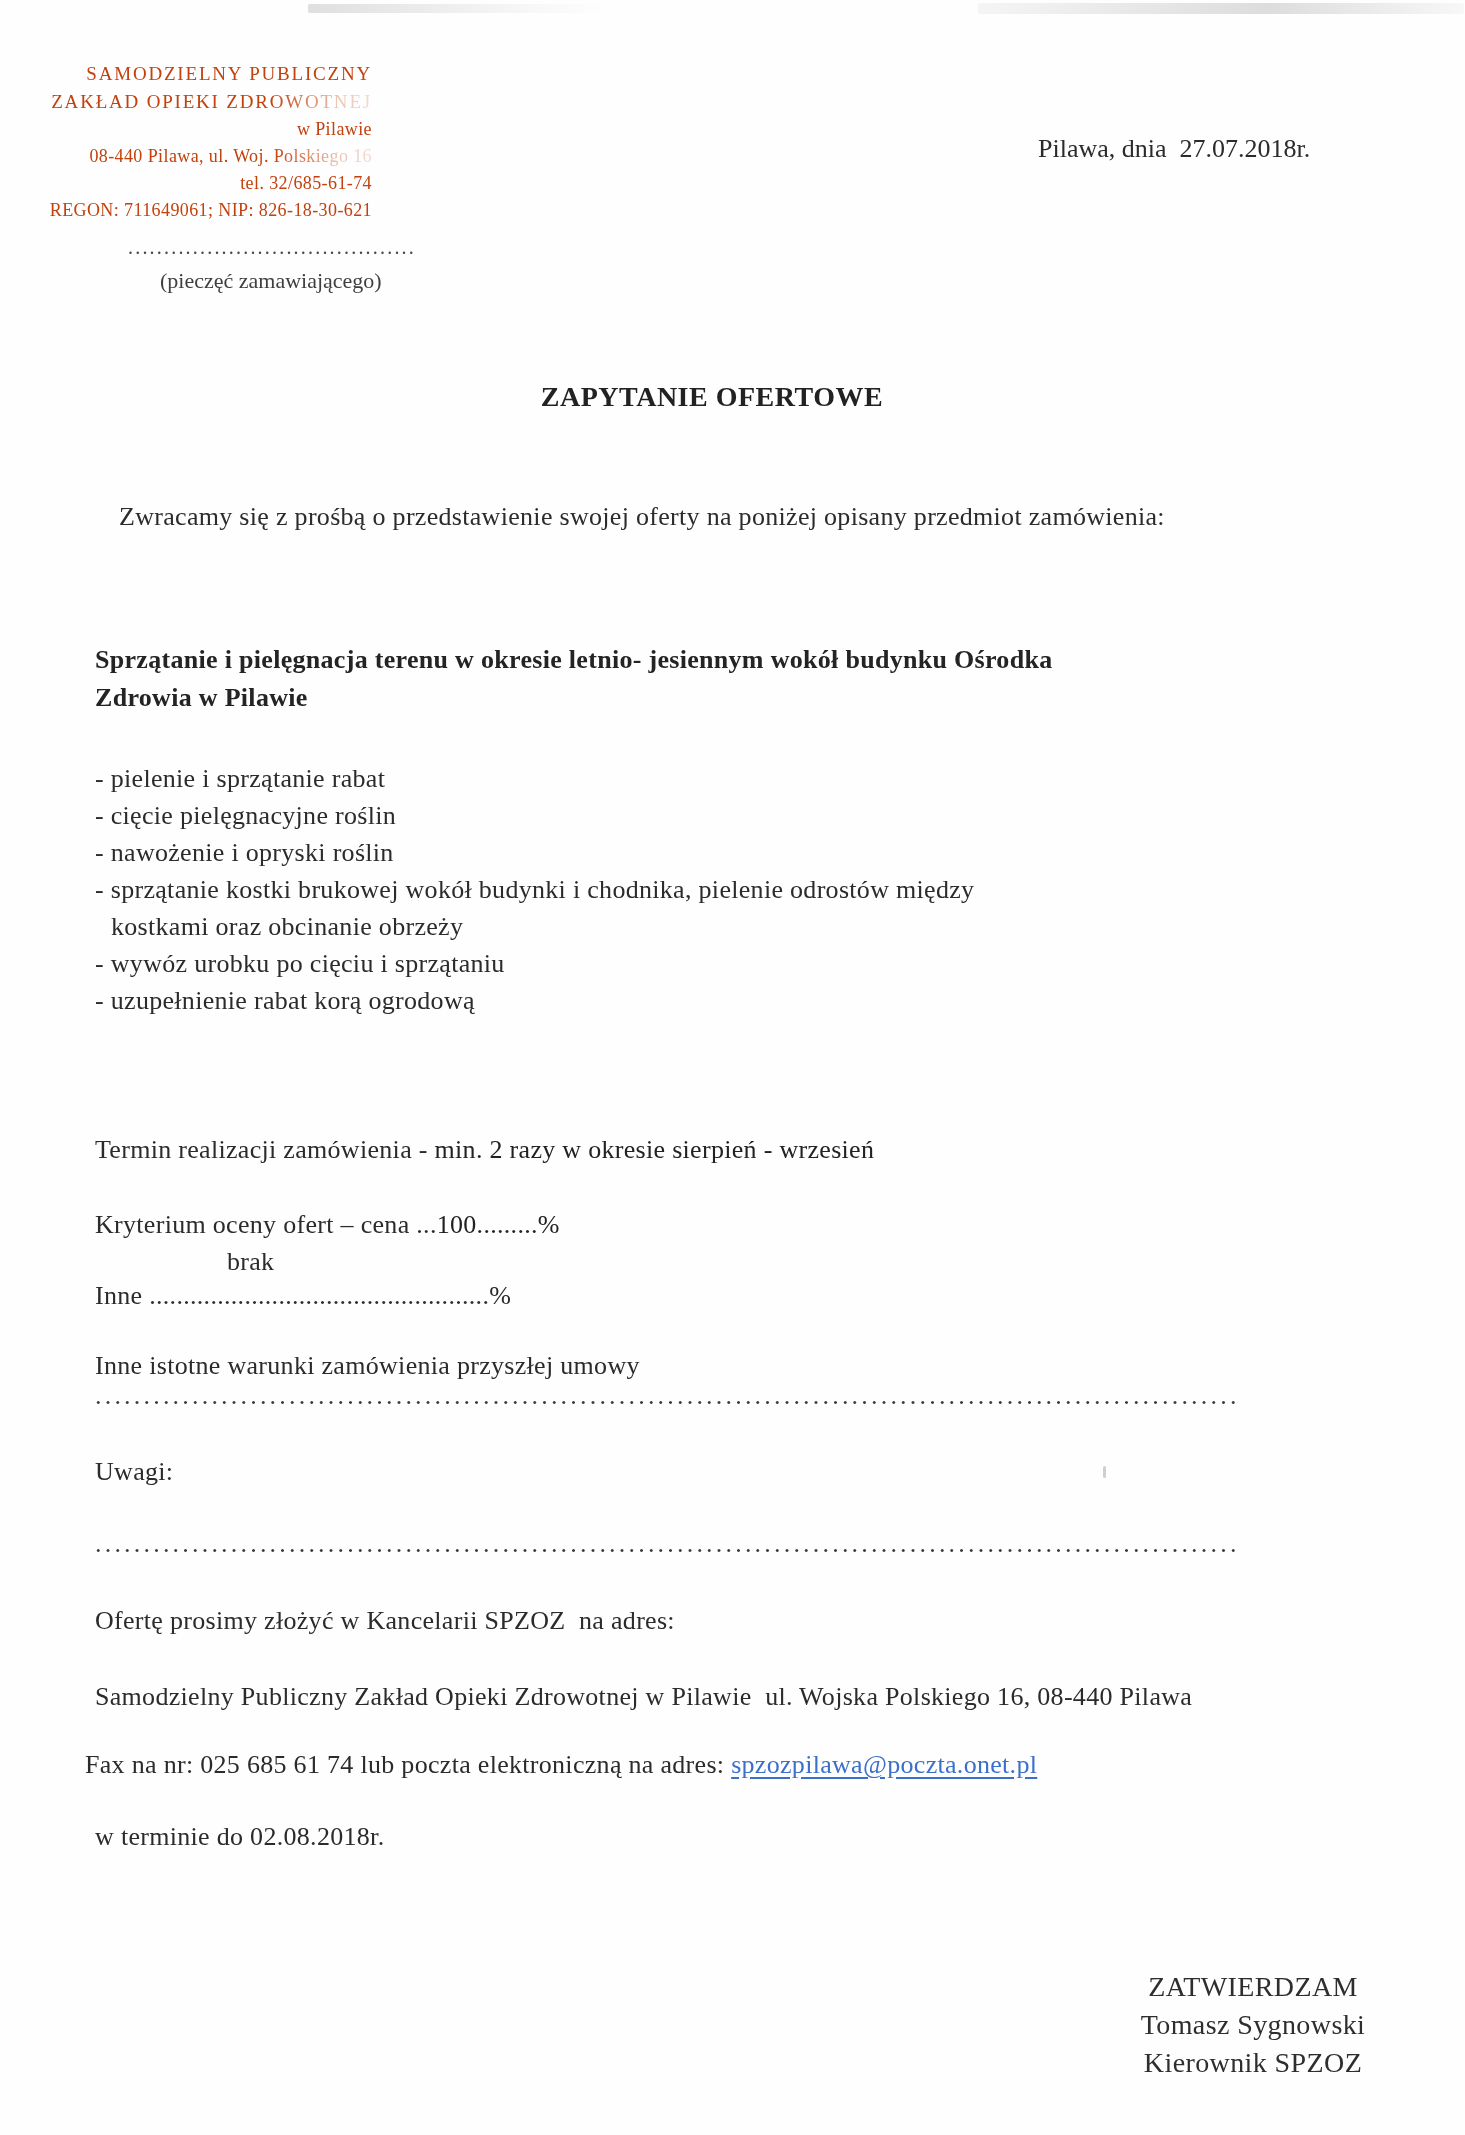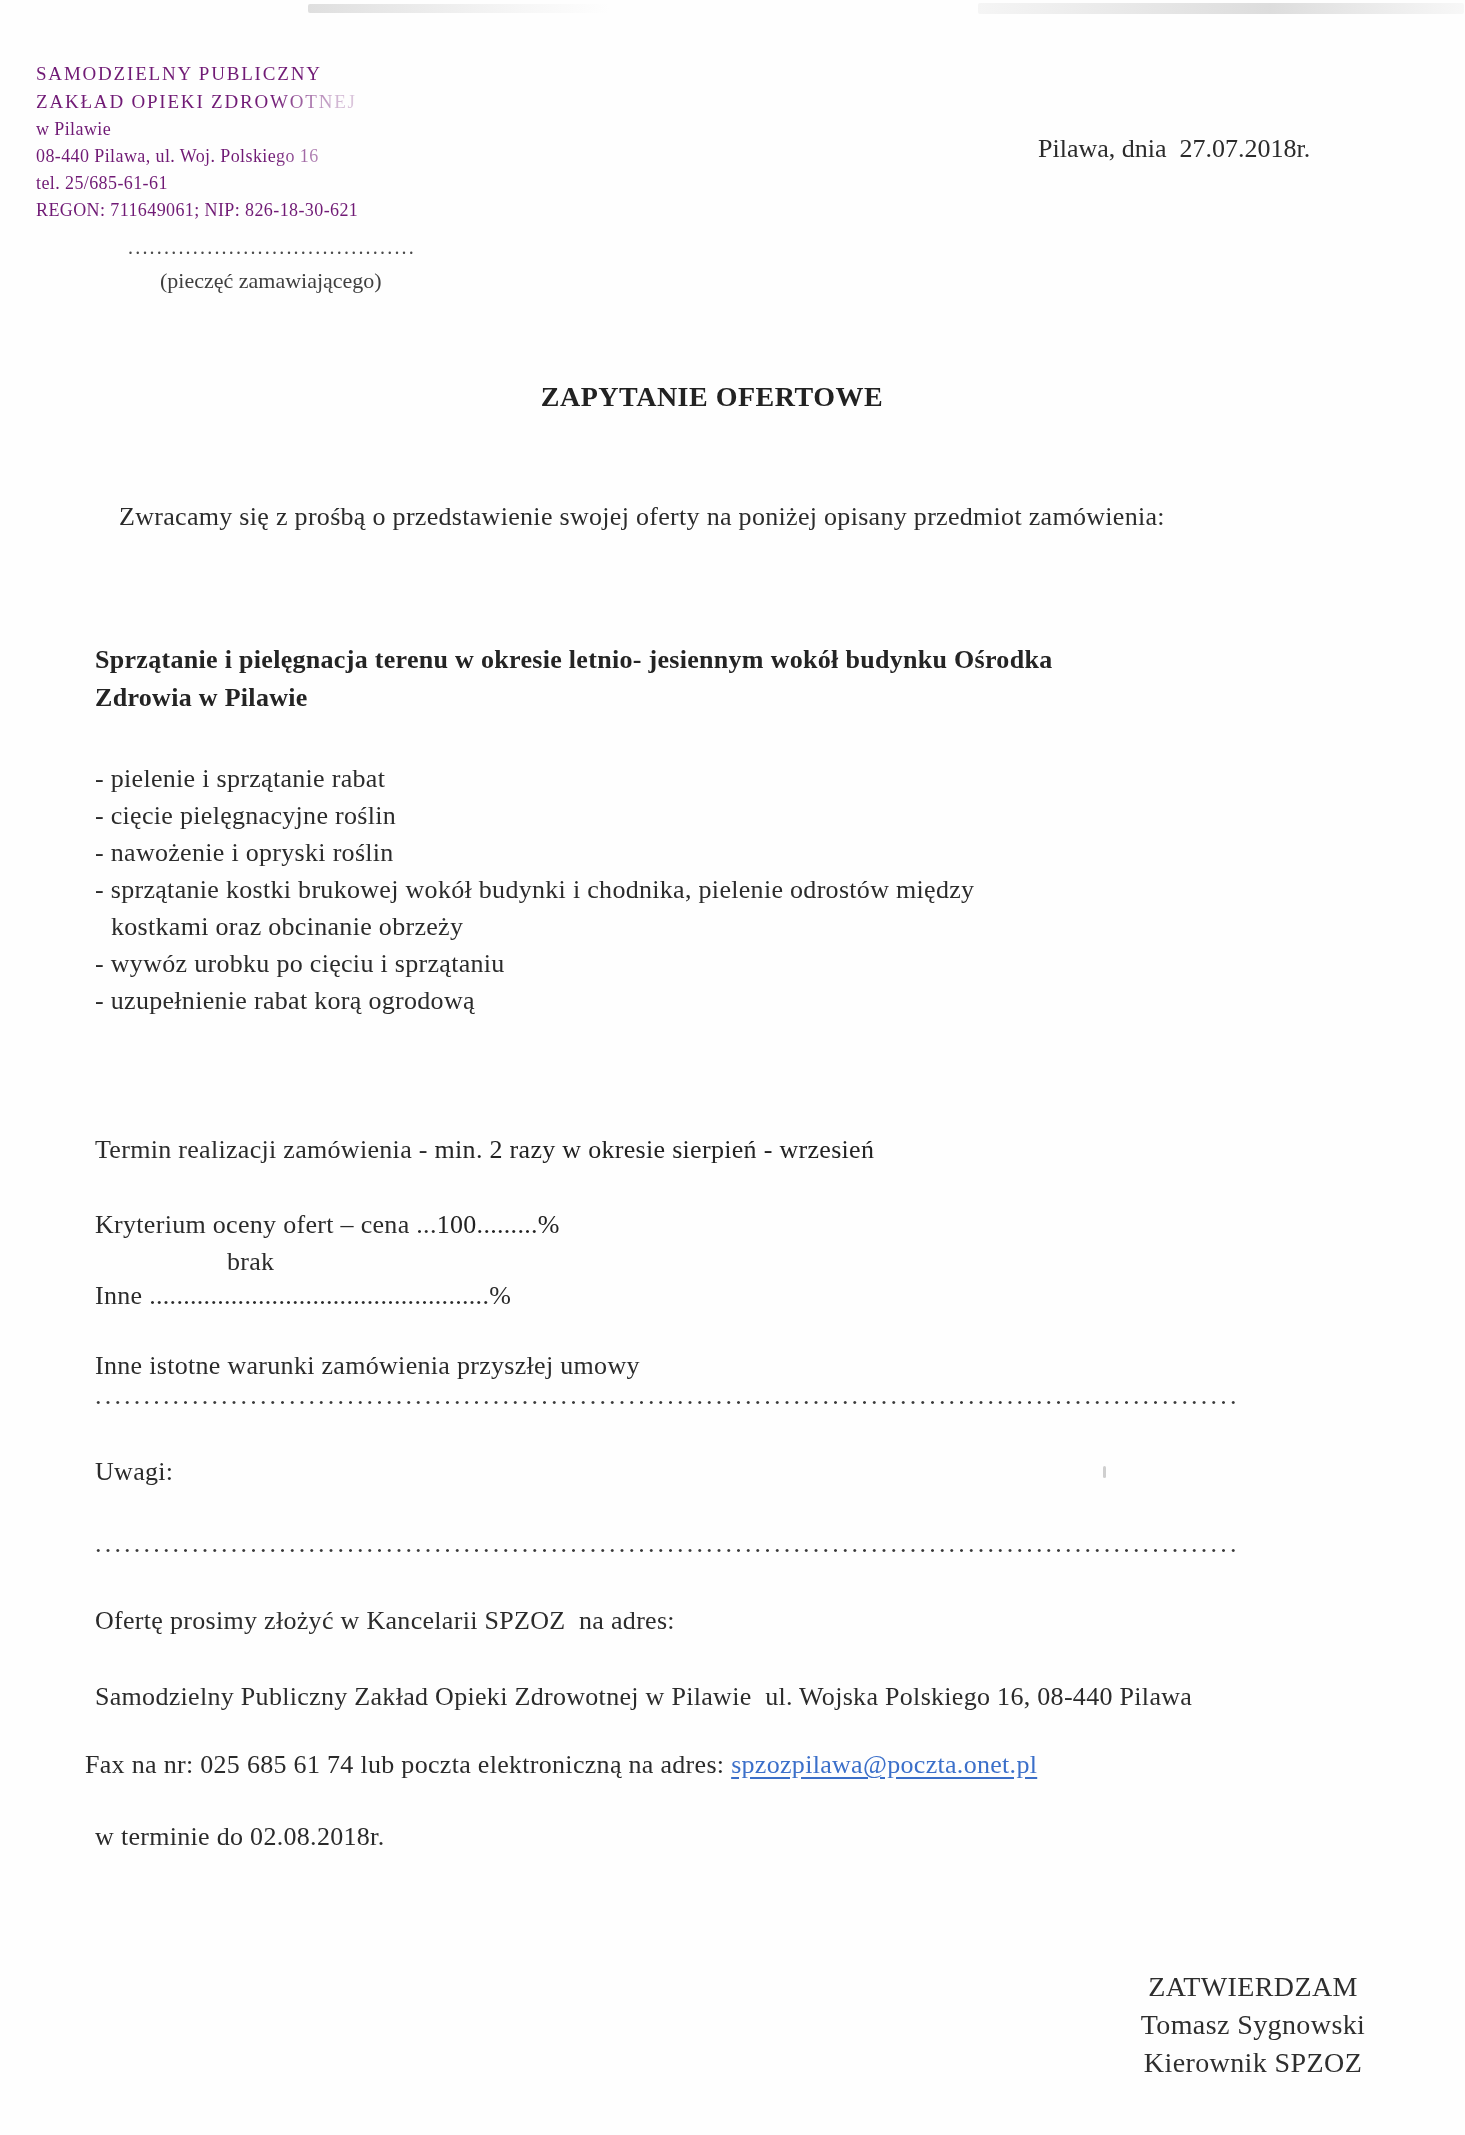--- a/index.html
+++ b/index.html
@@ -15,21 +15,21 @@
   .abs{position:absolute;white-space:nowrap;}
   .pre{white-space:pre;}
   
   .streak{position:absolute;border-radius:2px;}
   .streak-1{left:308px;top:4px;width:302px;height:9px;
     background:linear-gradient(90deg,rgba(165,165,165,.35),rgba(190,190,190,.12) 70%,rgba(200,200,200,0));}
   .streak-2{left:978px;top:3px;width:486px;height:11px;
     background:linear-gradient(90deg,rgba(190,190,190,.14),rgba(150,150,150,.32) 60%,rgba(190,190,190,.10));}
   .speck{left:1103px;top:1466px;width:3px;height:12px;background:rgba(150,150,150,.45);}
   
-  .stamp{left:36px;top:60px;width:336px;text-align:left;color:#701a75;}
+  .stamp{left:36px;top:60px;width:336px;text-align:right;color:#c2410c;}
   .stamp .s-big{font-size:19px;letter-spacing:1.8px;line-height:28px;white-space:nowrap;}
   .stamp .s-small{font-size:18px;letter-spacing:.4px;line-height:27px;white-space:nowrap;}
   .fade-right{
     -webkit-mask-image:linear-gradient(90deg,#000 70%,rgba(0,0,0,.3) 90%,rgba(0,0,0,.18));
             mask-image:linear-gradient(90deg,#000 70%,rgba(0,0,0,.3) 90%,rgba(0,0,0,.18));
   }
   .stamp-dots{left:128px;top:236px;width:296px;font-size:20px;letter-spacing:2.2px;overflow:hidden;color:#4a4a4a;}
   .stamp-caption{left:160px;top:268px;font-size:22px;color:#3f3f3f;}
   .date-line{left:1038px;top:134px;font-size:26px;}
   .doc-title{left:0;top:381px;width:1424px;text-align:center;font-size:28px;font-weight:bold;letter-spacing:.5px;color:#222;}
@@ -65,21 +65,21 @@
 
   <div class="streak streak-1"></div>
   <div class="streak streak-2"></div>
   <div class="streak speck"></div>
 
   <div class="abs stamp">
     <div class="s-big">SAMODZIELNY PUBLICZNY</div>
     <div class="s-big fade-right">ZAKŁAD OPIEKI ZDROWOTNEJ</div>
     <div class="s-small">w Pilawie</div>
     <div class="s-small fade-right">08-440 Pilawa, ul. Woj. Polskiego 16</div>
-    <div class="s-small">tel. 25/685-61-61</div>
+    <div class="s-small">tel. 32/685-61-74</div>
     <div class="s-small">REGON: 711649061; NIP: 826-18-30-621</div>
   </div>
   <div class="abs stamp-dots">........................................</div>
   <div class="abs stamp-caption">(pieczęć zamawiającego)</div>
 
   <div class="abs date-line pre">Pilawa, dnia  27.07.2018r.</div>
 
   <div class="abs doc-title">ZAPYTANIE OFERTOWE</div>
 
   <div class="abs body-line intro">Zwracamy się z prośbą o przedstawienie swojej oferty na poniżej opisany przedmiot zamówienia:</div>

